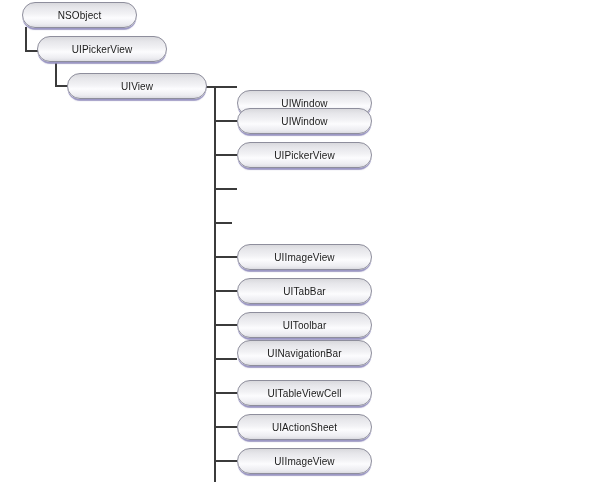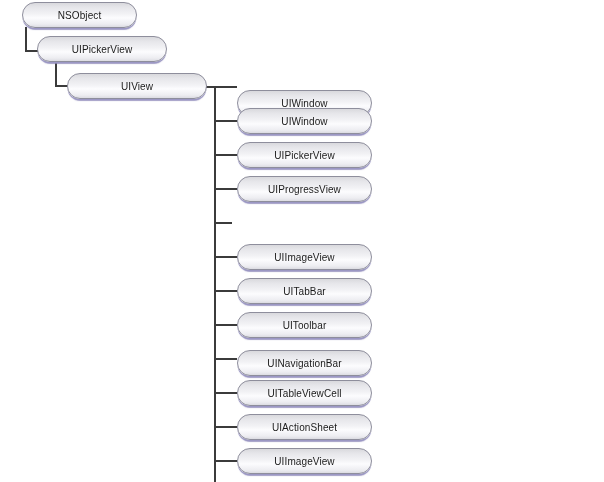--- a/index.html
+++ b/index.html
@@ -93,33 +93,30 @@
     </div>
     <div class="node" style="left: 237px; top: 74px; width: 135px; border-color: rgb(142, 142, 156); box-shadow: rgb(155, 151, 196) 0px 2px 0px -0.5px, rgba(120, 115, 170, 0.55) 0px 3px 1px -1px; margin-top: 16px;">
       <span class="label" style="color: rgb(26, 26, 26);">UIWindow</span>
     </div>
     <div class="node" style="left: 237px; top: 108px; width: 135px; border-color: rgb(142, 142, 156); box-shadow: rgb(155, 151, 196) 0px 2px 0px -0.5px, rgba(120, 115, 170, 0.55) 0px 3px 1px -1px;">
       <span class="label" style="color: rgb(26, 26, 26);">UIWindow</span>
     </div>
     <div class="node" style="left: 237px; top: 142px; width: 135px; border-color: rgb(142, 142, 156); box-shadow: rgb(155, 151, 196) 0px 2px 0px -0.5px, rgba(120, 115, 170, 0.55) 0px 3px 1px -1px;">
       <span class="label" style="color: rgb(26, 26, 26);">UIPickerView</span>
     </div>
-    <div class="node" style="left: 237px; top: 176px; width: 135px; border-color: rgb(142, 142, 156); box-shadow: rgb(155, 151, 196) 0px 2px 0px -0.5px, rgba(120, 115, 170, 0.55) 0px 3px 1px -1px;">
-      <span class="label" style="color: rgb(26, 26, 26);">UIProgressView</span>
-    </div>
     <div class="node" style="left: 237px; top: 244px; width: 135px; border-color: rgb(142, 142, 156); box-shadow: rgb(155, 151, 196) 0px 2px 0px -0.5px, rgba(120, 115, 170, 0.55) 0px 3px 1px -1px;">
       <span class="label" style="color: rgb(26, 26, 26);">UIImageView</span>
     </div>
     <div class="node" style="left: 237px; top: 278px; width: 135px; border-color: rgb(142, 142, 156); box-shadow: rgb(155, 151, 196) 0px 2px 0px -0.5px, rgba(120, 115, 170, 0.55) 0px 3px 1px -1px;">
       <span class="label" style="color: rgb(26, 26, 26);">UITabBar</span>
     </div>
     <div class="node" style="left: 237px; top: 312px; width: 135px; border-color: rgb(142, 142, 156); box-shadow: rgb(155, 151, 196) 0px 2px 0px -0.5px, rgba(120, 115, 170, 0.55) 0px 3px 1px -1px;">
       <span class="label" style="color: rgb(26, 26, 26);">UIToolbar</span>
     </div>
-    <div class="node" style="left: 237px; top: 350px; width: 135px; border-color: rgb(142, 142, 156); box-shadow: rgb(155, 151, 196) 0px 2px 0px -0.5px, rgba(120, 115, 170, 0.55) 0px 3px 1px -1px;">
+    <div class="node" style="left: 237px; top: 340px; width: 135px; border-color: rgb(142, 142, 156); box-shadow: rgb(155, 151, 196) 0px 2px 0px -0.5px, rgba(120, 115, 170, 0.55) 0px 3px 1px -1px;">
       <span class="label" style="color: rgb(26, 26, 26);">UINavigationBar</span>
     </div>
     <div class="node" style="left: 237px; top: 380px; width: 135px; border-color: rgb(142, 142, 156); box-shadow: rgb(155, 151, 196) 0px 2px 0px -0.5px, rgba(120, 115, 170, 0.55) 0px 3px 1px -1px;">
       <span class="label" style="color: rgb(26, 26, 26);">UITableViewCell</span>
     </div>
     <div class="node" style="left: 237px; top: 414px; width: 135px; border-color: rgb(142, 142, 156); box-shadow: rgb(155, 151, 196) 0px 2px 0px -0.5px, rgba(120, 115, 170, 0.55) 0px 3px 1px -1px;">
       <span class="label" style="color: rgb(26, 26, 26);">UIActionSheet</span>
     </div>
     <div class="node" style="left: 237px; top: 448px; width: 135px; border-color: rgb(142, 142, 156); box-shadow: rgb(155, 151, 196) 0px 2px 0px -0.5px, rgba(120, 115, 170, 0.55) 0px 3px 1px -1px;">
       <span class="label" style="color: rgb(26, 26, 26);">UIImageView</span>

